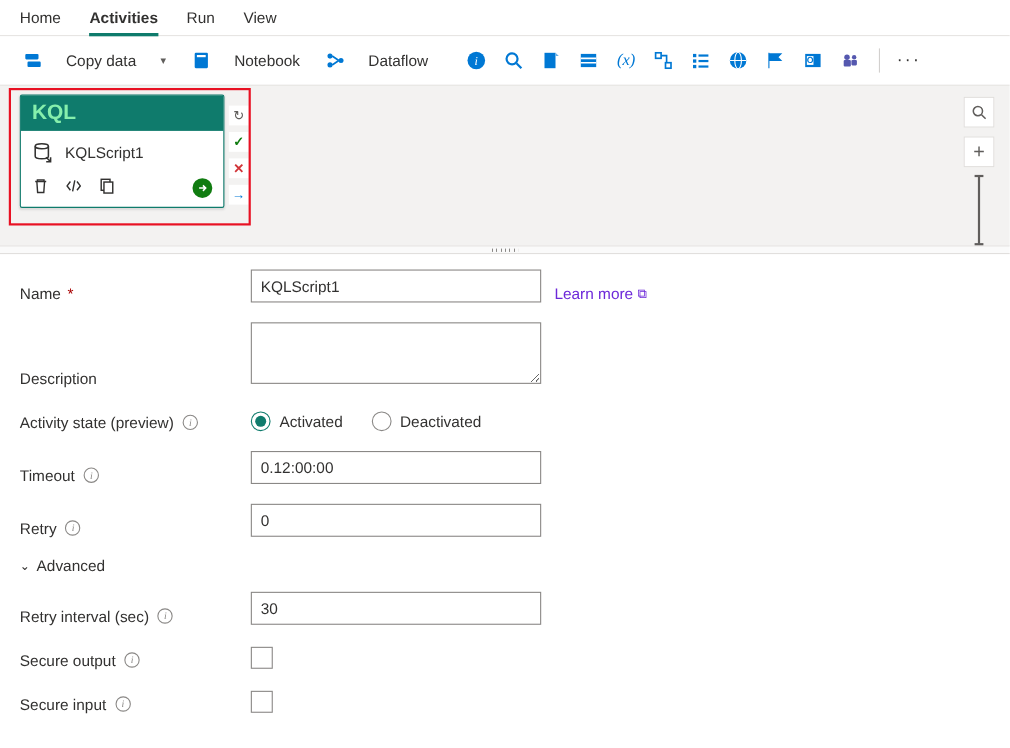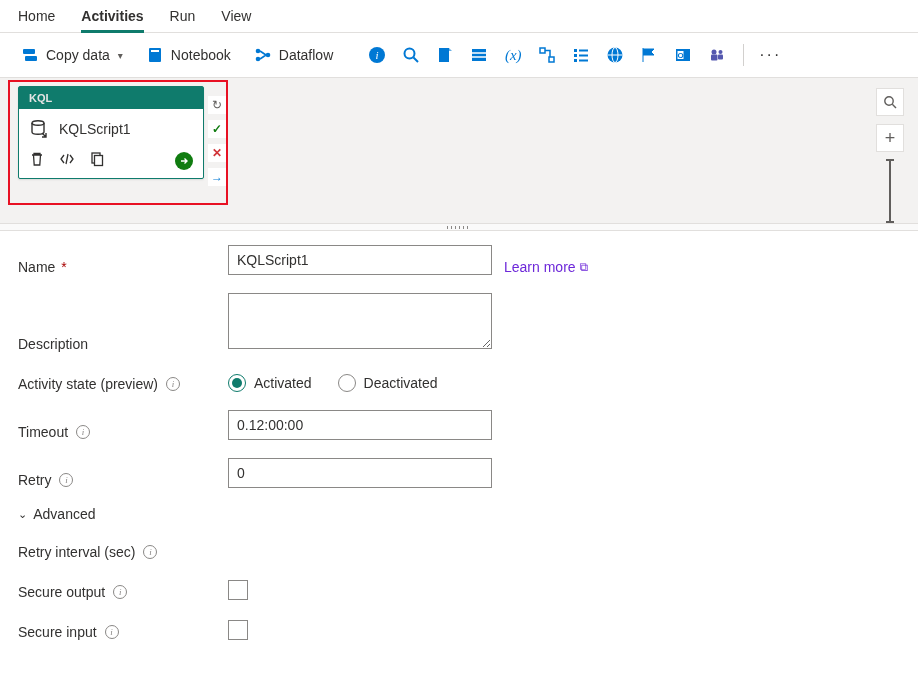--- a/index.html
+++ b/index.html
@@ -45,21 +45,21 @@
     display: flex;
     align-items: center;
     padding: 8px 12px;
     gap: 6px;
     border-bottom: 1px solid #e1dfdd;
     background: #fff;
   }
   .toolbar-btn {
     display: flex;
     align-items: center;
-    gap: 6px;
+    gap: 20px;
     padding: 4px 8px;
     border-radius: 2px;
     cursor: pointer;
   }
   .toolbar-ic {
     width: 20px; height: 20px;
     display: flex; align-items: center; justify-content: center;
     font-size: 14px;
   }
   .chev { font-size: 10px; color: #605e5c; margin-left: 2px; }
@@ -96,24 +96,24 @@
     position: absolute;
     top: 8px; left: 18px;
     width: 186px;
     background: #fff;
     border: 1px solid #0f7b6c;
     border-radius: 2px;
     box-shadow: 0 1px 2px rgba(0,0,0,.1);
   }
   .ac-header {
     background: #0f7b6c;
-    color: #e5e5e5;
+    color: #86efac;
     font-weight: 600;
     padding: 5px 10px;
-    font-size: 11px;
+    font-size: 19px;
   }
   .ac-body {
     padding: 10px 10px 6px 10px;
     display: flex;
     align-items: center;
     gap: 10px;
   }
   .ac-footer {
     display: flex;
     align-items: center;
@@ -572,20 +572,23 @@
     <div class="adv-toggle">
       <span class="chv">⌄</span>
       <span>Advanced</span>
     </div>
 
     <div class="frow">
       <div class="flabel">
         <span>Retry interval (sec)</span>
         <span class="info-ic">i</span>
       </div>
+      <div class="finput">
+        <input type="text" value="30" style="">
+      </div>
     </div>
 
     <div class="frow">
       <div class="flabel">
         <span>Secure output</span>
         <span class="info-ic">i</span>
       </div>
       <div>
         <div class="chk"></div>
       </div>

